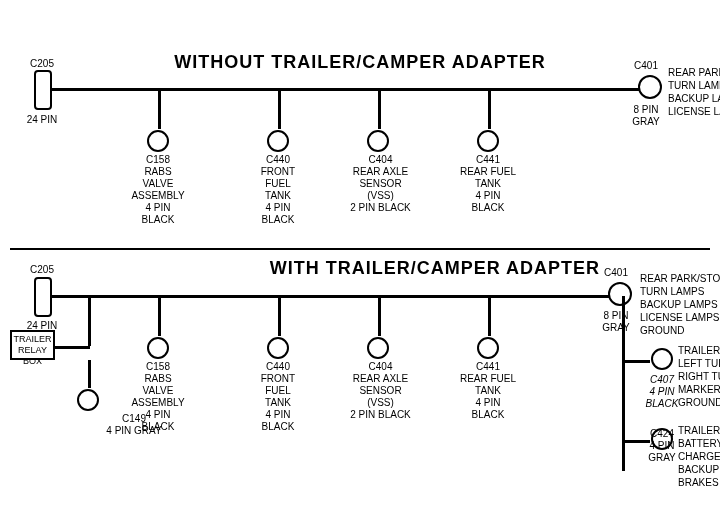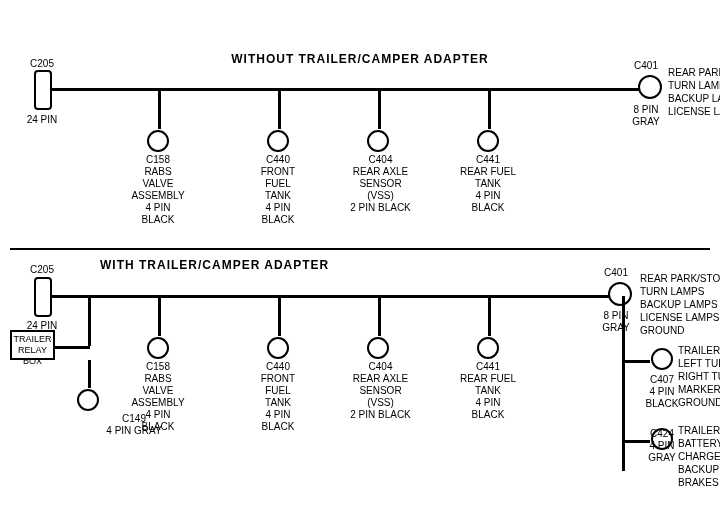--- a/index.html
+++ b/index.html
@@ -19,21 +19,21 @@
     }
     .title {
       text-align: center;
       font-size: 14px;
       font-weight: bold;
       padding-top: 8px;
       letter-spacing: 1px;
     }
     
     .section-label {
-      font-size: 12px;
+      font-size: 18px;
       font-weight: bold;
       letter-spacing: 1px;
     }
     
     .connector {
       position: absolute;
       border: 2px solid #000;
       border-radius: 50%;
       background: #fff;
     }
@@ -103,21 +103,21 @@
   <div class="vline" style="top:89px;left:378px;height:40px;"></div>
   <div class="connector" style="top:130px;left:367px;width:22px;height:22px;"></div>
   <div class="lbl" style="top:154px;left:348px;width:65px;">C404<br>REAR AXLE<br>SENSOR<br>(VSS)<br>2 PIN BLACK</div>
 
   <div class="vline" style="top:89px;left:488px;height:40px;"></div>
   <div class="connector" style="top:130px;left:477px;width:22px;height:22px;"></div>
   <div class="lbl" style="top:154px;left:458px;width:60px;">C441<br>REAR FUEL<br>TANK<br>4 PIN BLACK</div>
 
   <div class="divider" style="top:248px;left:10px;width:700px;"></div>
 
-  <div class="section-label" style="position:absolute;top:258px;left:100px;width:500px;text-align:left;">WITH  TRAILER/CAMPER  ADAPTER</div>
+  <div class="section-label" style="position:absolute;top:258px;left:100px;width:500px;text-align:right;">WITH  TRAILER/CAMPER  ADAPTER</div>
 
   <div class="hline" style="top:295px;left:52px;width:570px;"></div>
 
   <div class="connector-rect" style="top:277px;left:34px;width:18px;height:40px;"></div>
   <div class="lbl" style="top:264px;left:22px;width:40px;">C205</div>
   <div class="lbl" style="top:320px;left:22px;width:40px;">24 PIN</div>
 
   <div class="vline" style="top:296px;left:88px;height:50px;"></div>
   <div class="hline" style="top:346px;left:52px;width:38px;"></div>
   <div style="position:absolute;top:330px;left:10px;width:45px;height:30px;border:2px solid #000;background:#fff;font-size:9px;text-align:center;line-height:1.2;padding-top:2px;">TRAILER<br>RELAY<br>BOX</div>
@@ -128,21 +128,21 @@
 
   <div class="connector" style="top:282px;left:608px;width:24px;height:24px;"></div>
   <div class="lbl" style="top:267px;left:598px;width:36px;">C401</div>
   <div class="lbl-left" style="top:272px;left:640px;width:90px;">REAR PARK/STOP<br>TURN LAMPS<br>BACKUP LAMPS<br>LICENSE LAMPS<br>GROUND</div>
   <div class="lbl" style="top:310px;left:596px;width:40px;">8 PIN<br>GRAY</div>
 
   <div class="vline" style="top:296px;left:622px;height:175px;"></div>
 
   <div class="hline" style="top:360px;left:622px;width:28px;"></div>
   <div class="connector" style="top:348px;left:651px;width:22px;height:22px;"></div>
-  <div class="lbl" style="top:374px;left:641px;width:42px;">C407<br>4 PIN<br>BLACK</div>
+  <div class="lbl" style="top:374px;left:641px;width:42px;font-style:italic;">C407<br>4 PIN<br>BLACK</div>
   <div class="lbl-left" style="top:344px;left:678px;width:90px;">TRAILER WIRES<br>LEFT TURN<br>RIGHT TURN<br>MARKER<br>GROUND</div>
 
   <div class="hline" style="top:440px;left:622px;width:28px;"></div>
   <div class="connector" style="top:428px;left:651px;width:22px;height:22px;"></div>
   <div class="lbl" style="top:428px;left:641px;width:42px;">C424<br>4 PIN<br>GRAY</div>
   <div class="lbl-left" style="top:424px;left:678px;width:90px;">TRAILER WIRES<br>BATTERY CHARGE<br>BACKUP<br>BRAKES</div>
 
   <div class="vline" style="top:296px;left:158px;height:40px;"></div>
   <div class="connector" style="top:337px;left:147px;width:22px;height:22px;"></div>
   <div class="lbl" style="top:361px;left:128px;width:60px;">C158<br>RABS VALVE<br>ASSEMBLY<br>4 PIN BLACK</div>

